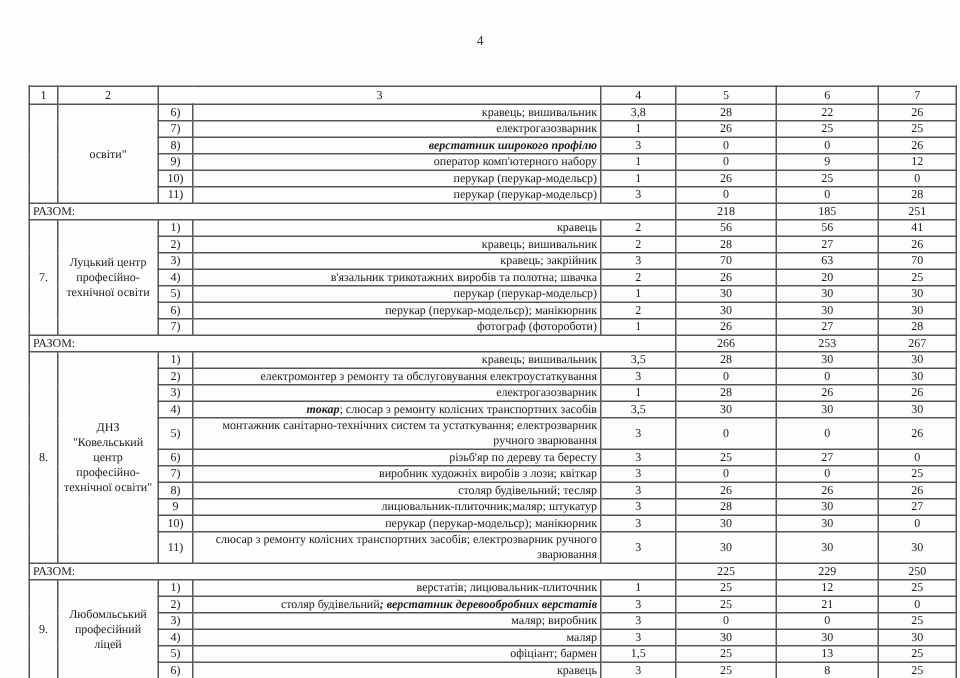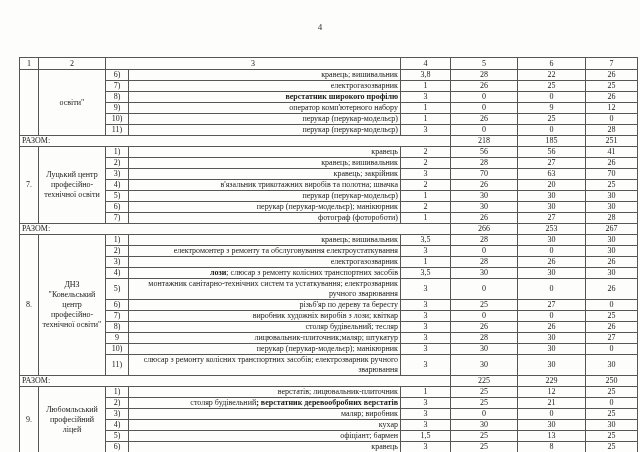--- a/index.html
+++ b/index.html
@@ -28,21 +28,21 @@
     vertical-align:middle;
     overflow:hidden;
   }
   table.report th{text-align:center;height:11px;}
   table.report tr{height:11px;}
   .c-idx{text-align:center;}
   .c-inst{text-align:center;padding:1px 2px;}
   .c-num{text-align:center;}
   .c-prof{text-align:right;}
   .c-val{text-align:center;}
-  .b{font-weight:bold;}
+  .b{font-weight:bold;font-style:italic;}
   tr.totals td{font-weight:normal;}
   .c-tlabel{text-align:left;padding-left:3px;}
 </style>
 </head>
 <body>
 
 <div class="page">
   <div class="page-number">4</div>
 
   <table class="report">
@@ -209,21 +209,21 @@
         <tr>
           <td class="c-num">3)</td>
           <td class="c-prof"><span>електрогазозварник</span></td>
           <td class="c-val">1</td>
           <td class="c-val">28</td>
           <td class="c-val">26</td>
           <td class="c-val">26</td>
         </tr>
         <tr>
           <td class="c-num">4)</td>
-          <td class="c-prof"><span class="b">лози</span><span>; слюсар з ремонту колісних транспортних засобів</span></td>
+          <td class="c-prof"><span class="b">токар</span><span>; слюсар з ремонту колісних транспортних засобів</span></td>
           <td class="c-val">3,5</td>
           <td class="c-val">30</td>
           <td class="c-val">30</td>
           <td class="c-val">30</td>
         </tr>
         <tr>
           <td class="c-num">5)</td>
           <td class="c-prof"><span>монтажник санітарно-технічних систем та устаткування; електрозварник ручного зварювання</span></td>
           <td class="c-val">3</td>
           <td class="c-val">0</td>
@@ -305,21 +305,21 @@
         <tr>
           <td class="c-num">3)</td>
           <td class="c-prof"><span>маляр; виробник</span></td>
           <td class="c-val">3</td>
           <td class="c-val">0</td>
           <td class="c-val">0</td>
           <td class="c-val">25</td>
         </tr>
         <tr>
           <td class="c-num">4)</td>
-          <td class="c-prof"><span>кухар</span></td>
+          <td class="c-prof"><span>маляр</span></td>
           <td class="c-val">3</td>
           <td class="c-val">30</td>
           <td class="c-val">30</td>
           <td class="c-val">30</td>
         </tr>
         <tr>
           <td class="c-num">5)</td>
           <td class="c-prof"><span>офіціант; бармен</span></td>
           <td class="c-val">1,5</td>
           <td class="c-val">25</td>

